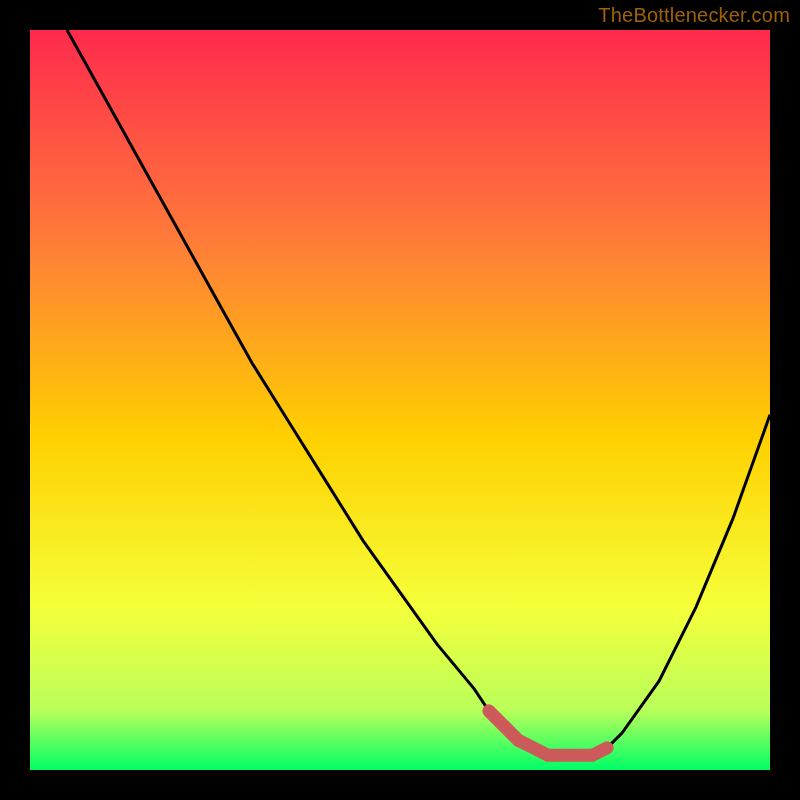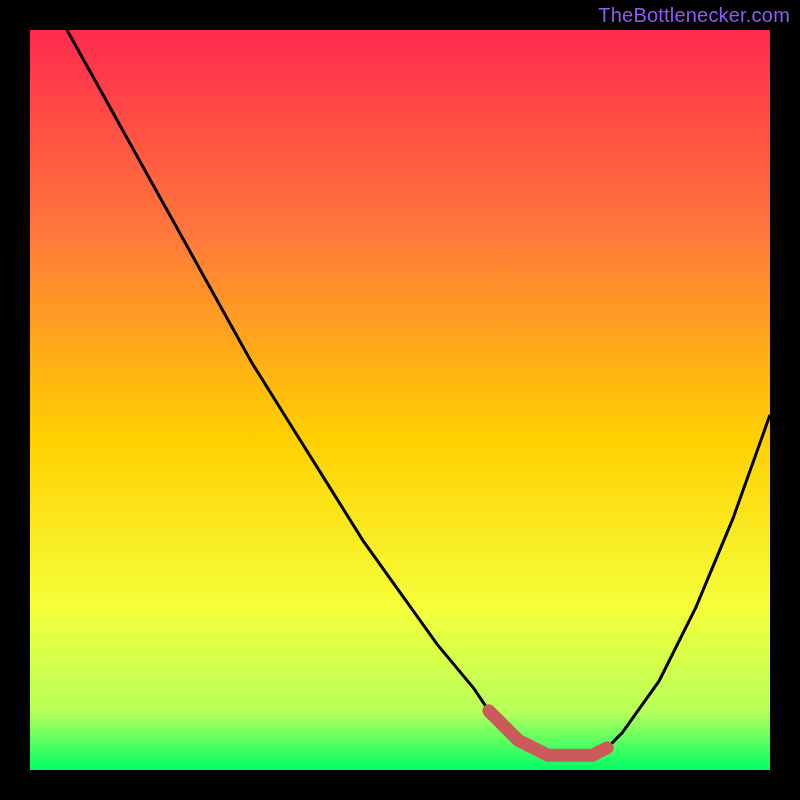--- a/index.html
+++ b/index.html
@@ -33,21 +33,21 @@
     width: 100%;
     height: 100%;
   }
   .annotation {
     position: absolute;
     top: 4px;
     right: 10px;
     font-family: Arial, Helvetica, sans-serif;
     font-size: 20px;
     font-weight: 400;
-    color: #8b5cf6;
+    color: #a16207;
     letter-spacing: 0.2px;
   }
   svg.curve {
     position: absolute;
     top: 0;
     left: 0;
     width: 100%;
     height: 100%;
   }
 </style>

